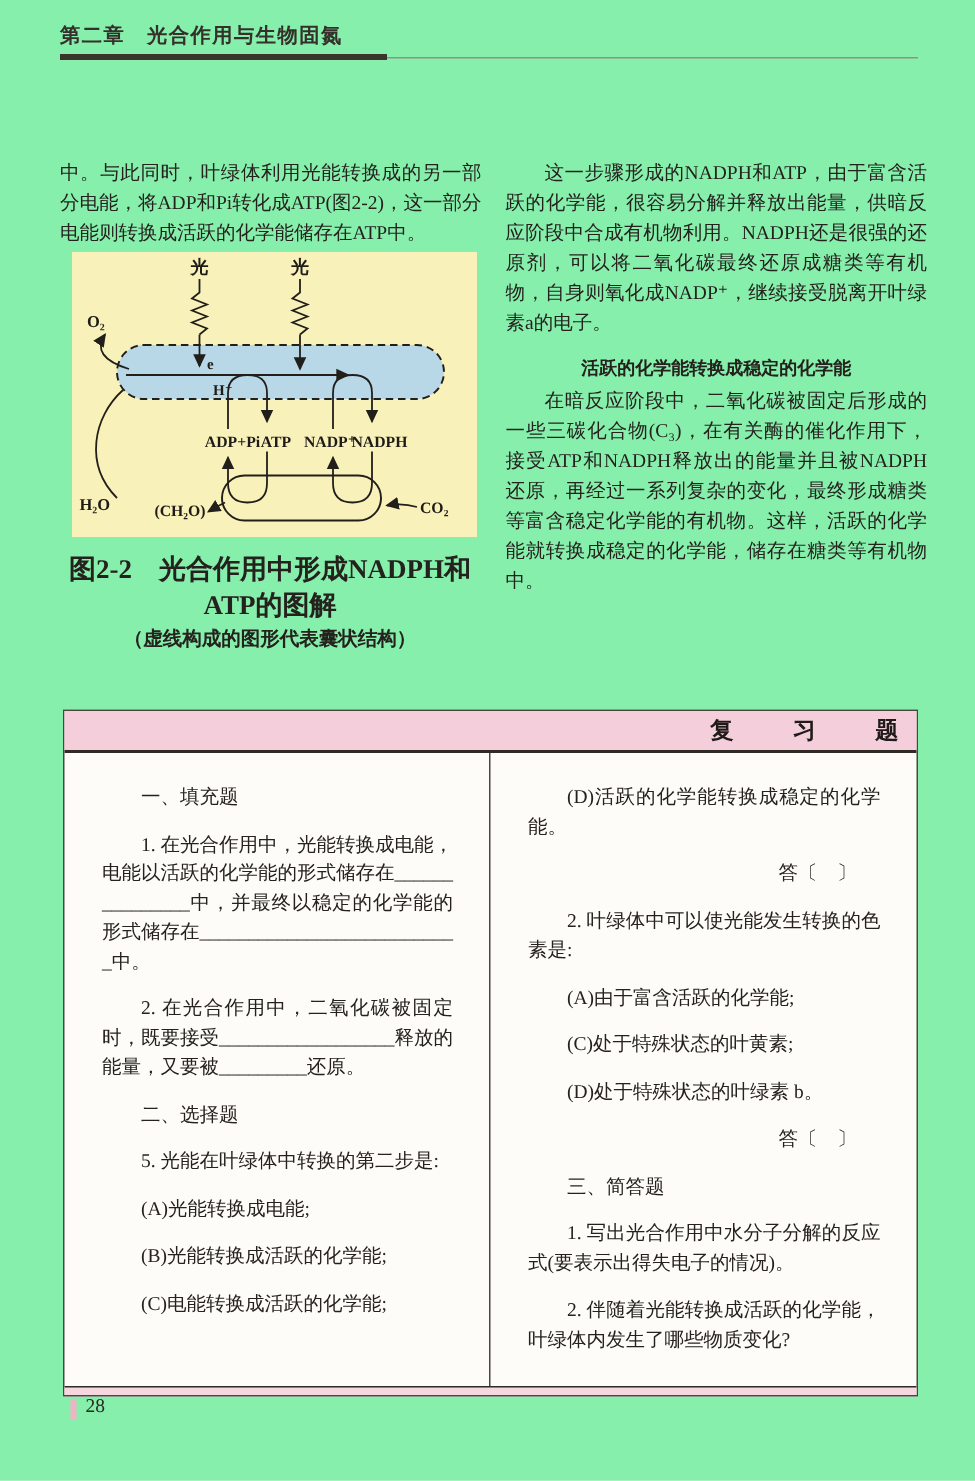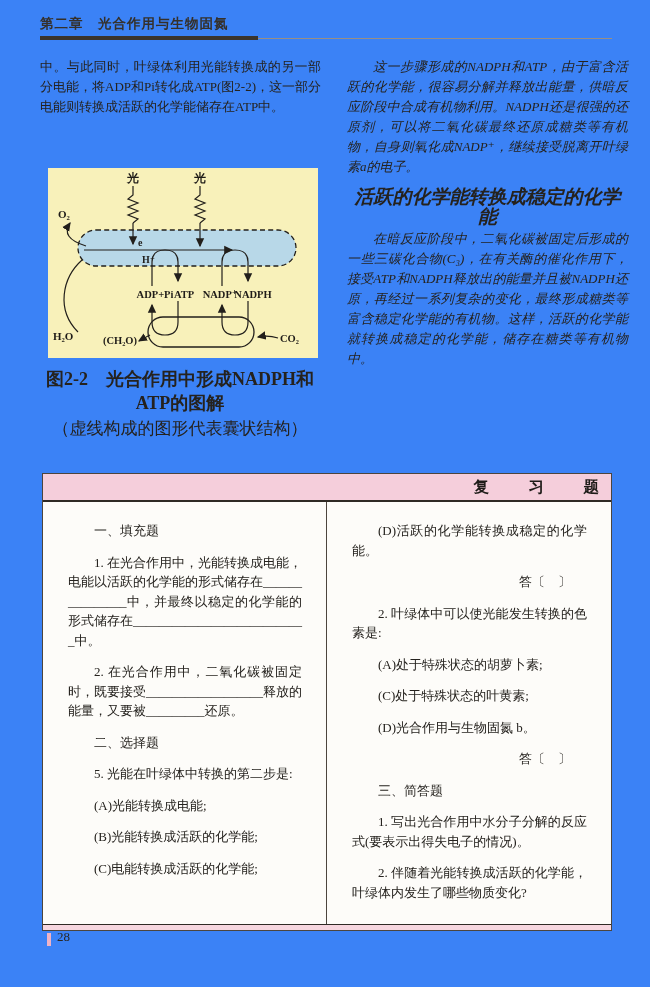--- a/index.html
+++ b/index.html
@@ -1,41 +1,41 @@
 <!DOCTYPE html>
 <html><head>
 <meta charset="utf-8">
 <style>
   html,body{margin:0;padding:0;}
   .page{
     position:relative;
     width:650px;height:987px;
-    background:#3b82f6;
+    background:#86efac;
     font-family:"Liberation Serif","DejaVu Serif",serif;
     color:#25221e;
     overflow:hidden;
   }
   
   .header{position:absolute;left:40px;top:15px;width:572px;}
   .header-title{font-size:13.5px;font-weight:bold;letter-spacing:1px;color:#35302a;}
   .header-rule{position:relative;margin-top:3px;height:5px;}
   .rule-thin{position:absolute;left:0;right:0;top:1.5px;height:1.5px;background:#988f84;}
   .rule-thick{position:absolute;left:0;top:0;width:218px;height:4px;background:#3a342d;}
   
-  .col{position:absolute;width:281px;font-size:13px;line-height:20px;text-align:justify;}
+  .col{position:absolute;width:281px;font-size:13px;line-height:20px;text-align:justify;margin-top:48px;}
   .col p{margin:0;text-indent:2em;}
   .col p.no-indent{text-indent:0;}
   .col-left{left:40px;top:57px;}
-  .col-right{left:347px;top:57px;font-style:italic;}
-  .subhead{font-weight:bold;text-align:center;margin:10px 0 2px 0;font-size:19px;}
+  .col-right{left:337px;top:57px;}
+  .subhead{font-weight:bold;text-align:center;margin:10px 0 2px 0;font-size:12px;}
   
   .figure-panel{position:absolute;left:48px;top:168px;width:270px;height:190px;background:#f8f1ba;}
   .figure-caption{position:absolute;left:36px;top:367px;width:288px;text-align:center;}
   .cap1{font-size:18px;font-weight:bold;margin:0;}
-  .cap2{font-size:17px;font-weight:normal;margin:2px 0 16px 0;}
+  .cap2{font-size:13px;font-weight:bold;margin:2px 0 16px 0;}
   svg text{fill:#1f1c18;font-family:"Liberation Serif","DejaVu Serif",serif;}
   
   .review{position:absolute;left:42px;top:473px;width:570px;border:1px solid #4c453e;background:#fdfcf9;box-sizing:border-box;}
   .review-header{height:26px;background:#f5cedb;border-bottom:2px solid #2f2a25;display:flex;align-items:center;justify-content:flex-end;}
   .review-title{font-weight:bold;font-size:15.5px;letter-spacing:12px;text-indent:12px;color:#1e1b18;}
   .review-body{display:flex;min-height:288px;}
   .review-col{width:50%;box-sizing:border-box;padding:7px 12px 10px 13px;font-size:13px;line-height:19.5px;}
   .review-col.left{border-right:1px solid #4c453e;}
   .review-col p{margin:12px;text-indent:2em;text-align:justify;word-break:break-all;}
   .review-col p.answer{text-align:right;text-indent:0;padding-right:16px;word-break:normal;}
@@ -129,23 +129,23 @@
         <p>二、选择题</p>
         <p>5. 光能在叶绿体中转换的第二步是:</p>
         <p>(A)光能转换成电能;</p>
         <p>(B)光能转换成活跃的化学能;</p>
         <p>(C)电能转换成活跃的化学能;</p>
       </div>
       <div class="review-col">
         <p>(D)活跃的化学能转换成稳定的化学能。</p>
         <p class="answer">答〔　〕</p>
         <p>2. 叶绿体中可以使光能发生转换的色素是:</p>
-        <p>(A)处于特殊状态的胡萝卜素;</p>
+        <p>(A)由于富含活跃的化学能;</p>
         <p>(C)处于特殊状态的叶黄素;</p>
-        <p>(D)光合作用与生物固氮 b。</p>
+        <p>(D)处于特殊状态的叶绿素 b。</p>
         <p class="answer">答〔　〕</p>
         <p>三、简答题</p>
         <p>1. 写出光合作用中水分子分解的反应式(要表示出得失电子的情况)。</p>
         <p>2. 伴随着光能转换成活跃的化学能，叶绿体内发生了哪些物质变化?</p>
       </div>
     </div>
     <div class="review-footer"></div>
   </div>
 
   <div class="page-tick"></div>

